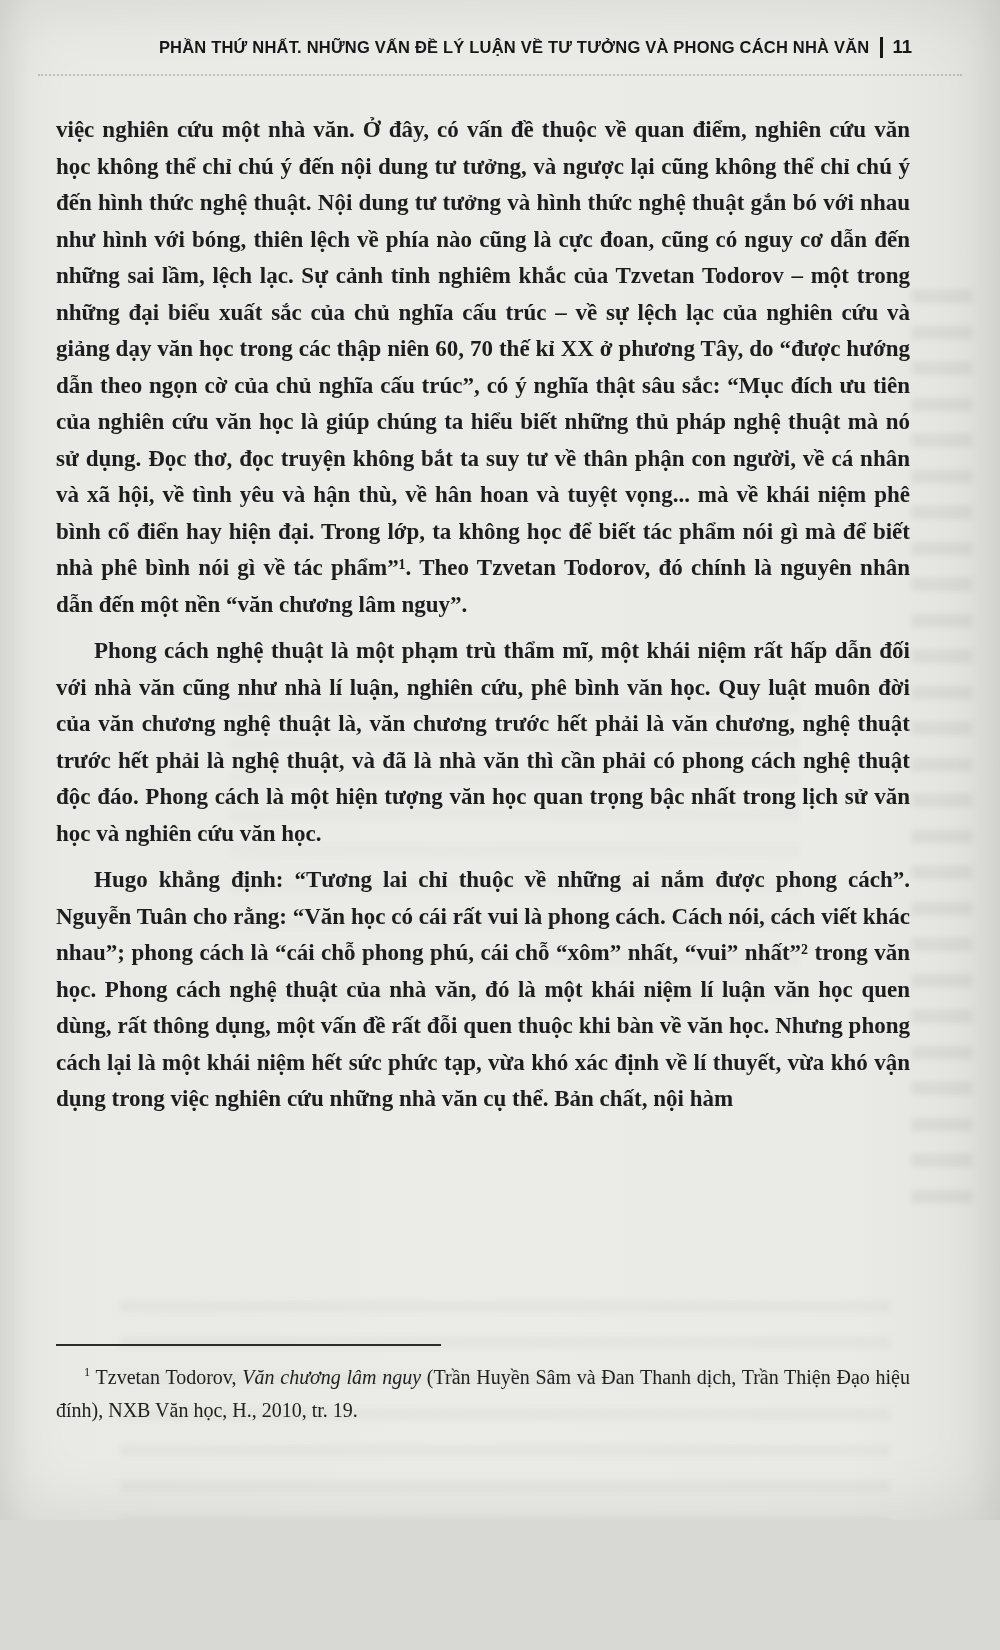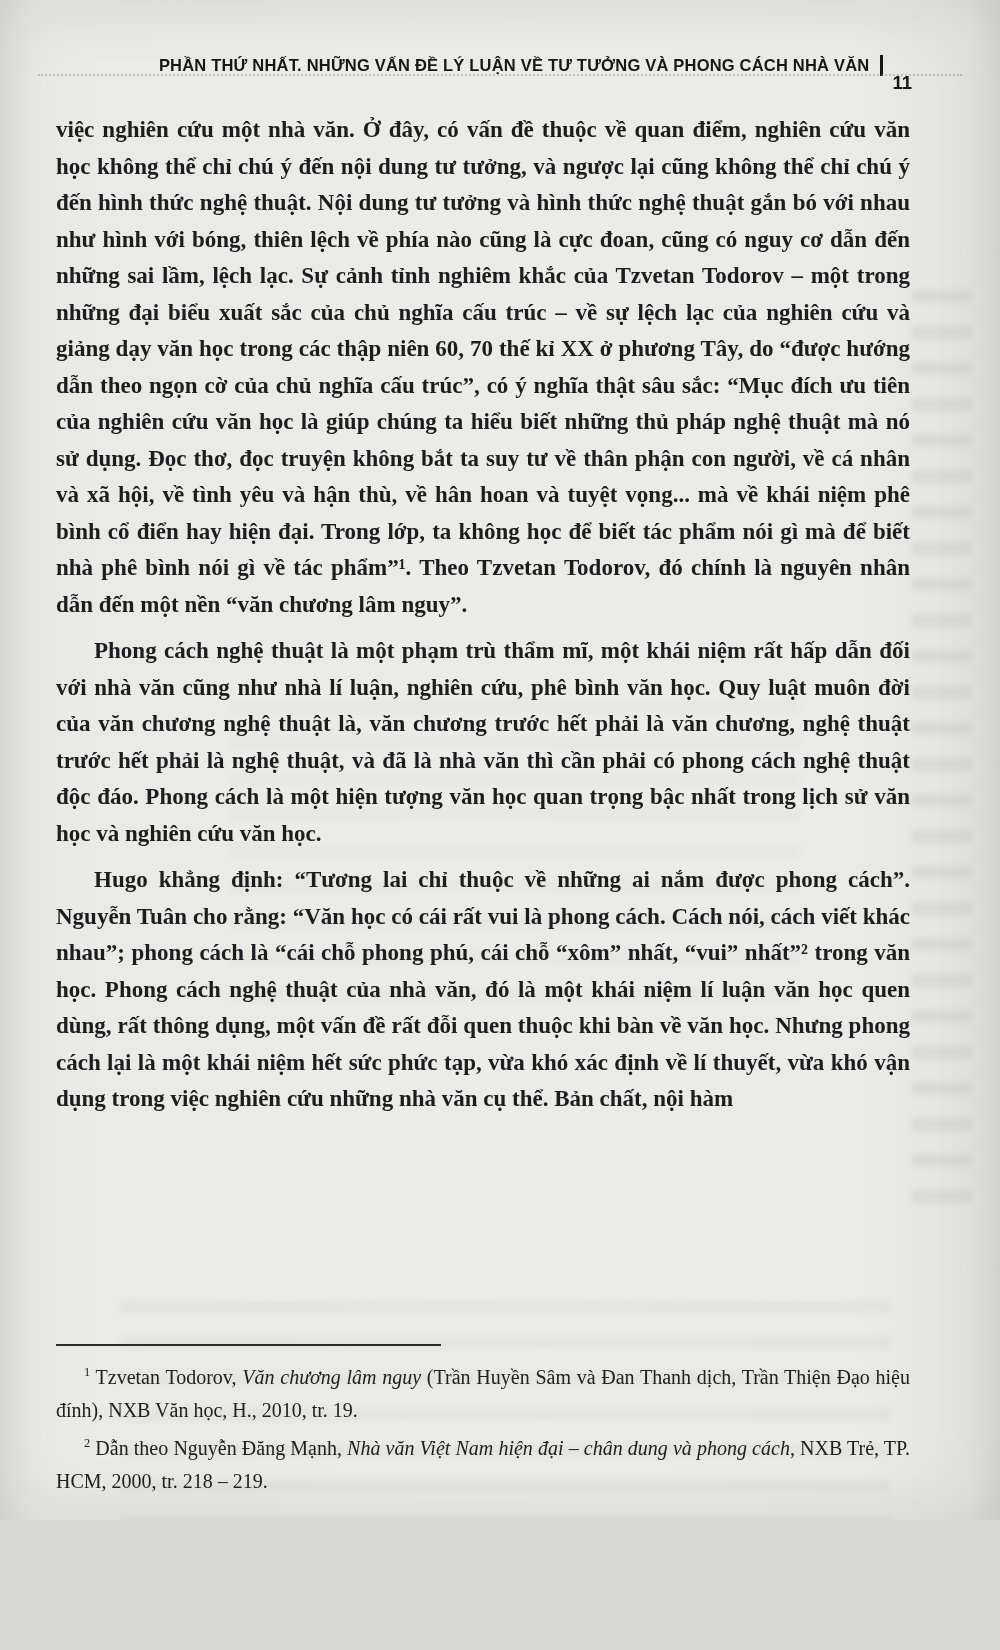--- a/index.html
+++ b/index.html
@@ -18,21 +18,21 @@
   }
   
   .running-head {
     position: absolute; top: 36px; left: 56px; right: 88px;
     display: flex; justify-content: flex-end; align-items: center;
     font-family: "Liberation Sans", "DejaVu Sans", sans-serif;
     font-weight: bold; color: #17171a;
   }
   .rh-title { font-size: 16.5px; letter-spacing: 0.2px; white-space: nowrap; }
   .rh-sep  { width: 3px; height: 21px; background: #17171a; margin: 0 9px 0 11px; flex: 0 0 auto; }
-  .rh-num  { font-size: 18.5px; margin-top: 36px; }
+  .rh-num  { font-size: 18.5px; }
   .dotted-rule {
     position: absolute; top: 74px; left: 38px; right: 38px;
     border-top: 2px dotted rgba(115,115,110,0.35);
   }
   
   .body-text {
     position: absolute; top: 112px; left: 56px; right: 90px;
     font-size: 23px; line-height: 36.5px;
     text-align: justify; color: #1d1d20; font-weight: bold;
   }
@@ -77,16 +77,15 @@
 
   <main class="body-text">
     <p class="para no-indent">việc nghiên cứu một nhà văn. Ở đây, có vấn đề thuộc về quan điểm, nghiên cứu văn học không thể chỉ chú ý đến nội dung tư tưởng, và ngược lại cũng không thể chỉ chú ý đến hình thức nghệ thuật. Nội dung tư tưởng và hình thức nghệ thuật gắn bó với nhau như hình với bóng, thiên lệch về phía nào cũng là cực đoan, cũng có nguy cơ dẫn đến những sai lầm, lệch lạc. Sự cảnh tỉnh nghiêm khắc của Tzvetan Todorov – một trong những đại biểu xuất sắc của chủ nghĩa cấu trúc – về sự lệch lạc của nghiên cứu và giảng dạy văn học trong các thập niên 60, 70 thế kỉ XX ở phương Tây, do “được hướng dẫn theo ngọn cờ của chủ nghĩa cấu trúc”, có ý nghĩa thật sâu sắc: “Mục đích ưu tiên của nghiên cứu văn học là giúp chúng ta hiểu biết những thủ pháp nghệ thuật mà nó sử dụng. Đọc thơ, đọc truyện không bắt ta suy tư về thân phận con người, về cá nhân và xã hội, về tình yêu và hận thù, về hân hoan và tuyệt vọng... mà về khái niệm phê bình cổ điển hay hiện đại. Trong lớp, ta không học để biết tác phẩm nói gì mà để biết nhà phê bình nói gì về tác phẩm”¹. Theo Tzvetan Todorov, đó chính là nguyên nhân dẫn đến một nền “văn chương lâm nguy”.</p>
     <p class="para">Phong cách nghệ thuật là một phạm trù thẩm mĩ, một khái niệm rất hấp dẫn đối với nhà văn cũng như nhà lí luận, nghiên cứu, phê bình văn học. Quy luật muôn đời của văn chương nghệ thuật là, văn chương trước hết phải là văn chương, nghệ thuật trước hết phải là nghệ thuật, và đã là nhà văn thì cần phải có phong cách nghệ thuật độc đáo. Phong cách là một hiện tượng văn học quan trọng bậc nhất trong lịch sử văn học và nghiên cứu văn học.</p>
     <p class="para">Hugo khẳng định: “Tương lai chỉ thuộc về những ai nắm được phong cách”. Nguyễn Tuân cho rằng: “Văn học có cái rất vui là phong cách. Cách nói, cách viết khác nhau”; phong cách là “cái chỗ phong phú, cái chỗ “xôm” nhất, “vui” nhất”² trong văn học. Phong cách nghệ thuật của nhà văn, đó là một khái niệm lí luận văn học quen dùng, rất thông dụng, một vấn đề rất đỗi quen thuộc khi bàn về văn học. Nhưng phong cách lại là một khái niệm hết sức phức tạp, vừa khó xác định về lí thuyết, vừa khó vận dụng trong việc nghiên cứu những nhà văn cụ thể. Bản chất, nội hàm</p>
   </main>
 
   <footer class="footnotes">
     <div class="fn-rule"></div>
     <p class="footnote"><sup>1</sup><span> Tzvetan Todorov, </span><i>Văn chương lâm nguy</i><span> (Trần Huyền Sâm và Đan Thanh dịch, Trần Thiện Đạo hiệu đính), NXB Văn học, H., 2010, tr. 19.</span></p>
-    <p class="footnote"><sup>2</sup><span> Dẫn theo Nguyễn Đăng Mạnh, </span><i>Nhà văn Việt Nam hiện đại – chân dung và phong cách</i><span>, NXB Trẻ, TP. HCM, 2000, tr. 218 – 219.</span></p>
   </footer>
 
 </div>
 
 </body></html>

